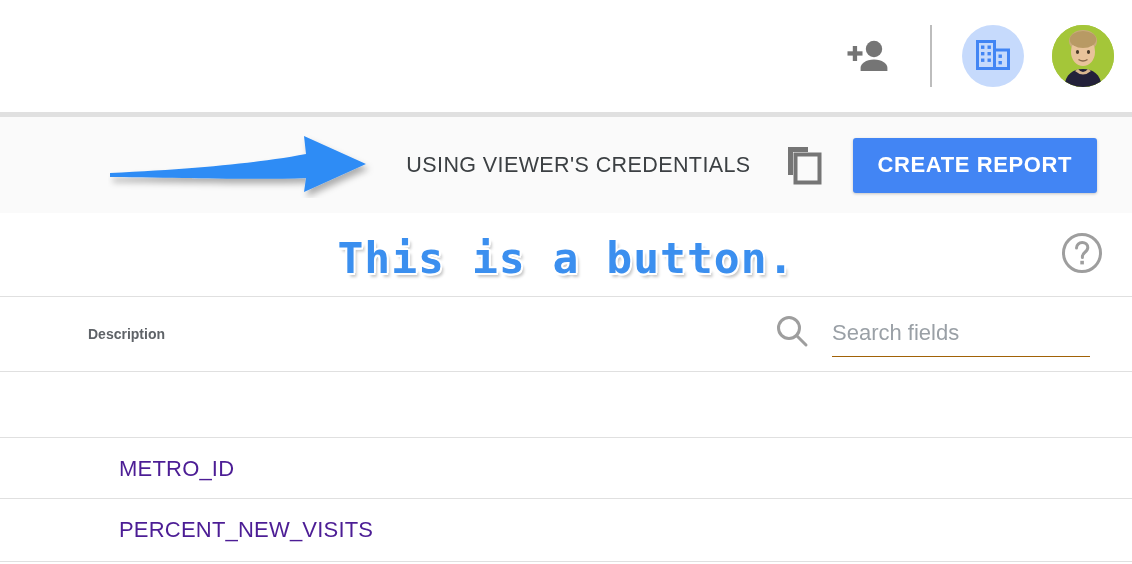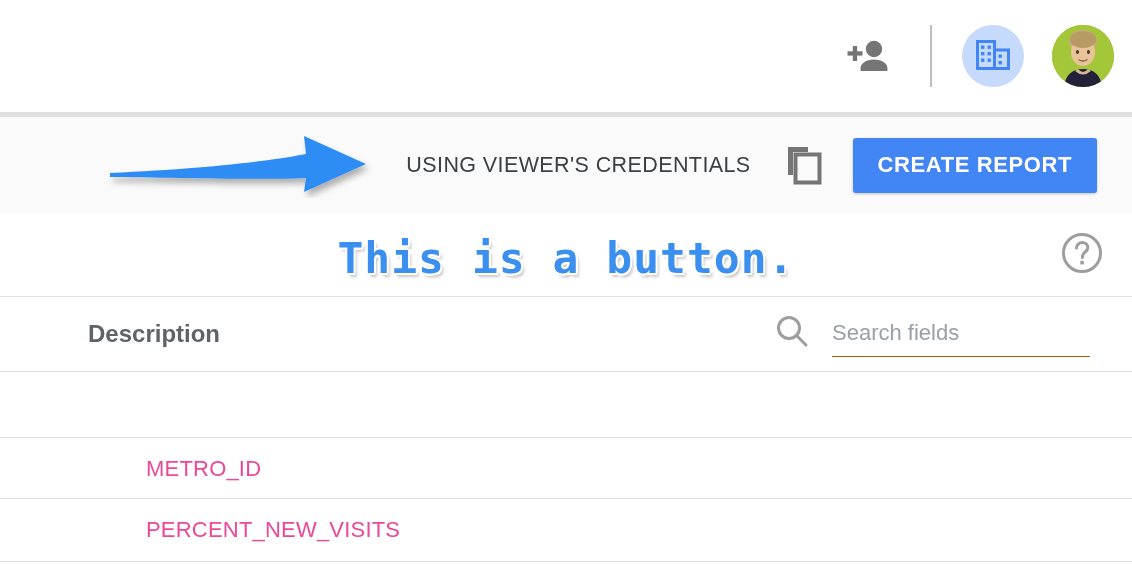--- a/index.html
+++ b/index.html
@@ -187,21 +187,21 @@
     position: absolute;
     left: 0; top: 297px;
     width: 1132px;
     height: 74px;
     display: flex;
     align-items: center;
   }
   .desc-label {
     position: absolute;
     left: 88px;
-    font-size: 24px;
+    font-size: 14px;
     font-weight: bold;
     color: #5f6368;
   }
   .search-wrap {
     position: absolute;
     left: 772px;
     top: 14px;
     width: 320px;
     display: flex;
     align-items: flex-end;
@@ -236,23 +236,22 @@
     left: 0;
     width: 1132px;
     height: 62px;
     display: flex;
     align-items: center;
   }
   .field-row .field-name {
     position: absolute;
     left: 119px;
     font-size: 22px;
-    color: #ec4899;
+    color: #4c1d95;
     letter-spacing: 0.2px;
-    margin-left: 27px;
   }
   .row-blank { top: 372px; height: 65px; }
   .row-1 { top: 438px; }
   .row-2 { top: 499px; text-align: right; }
 </style>
 </head>
 <body>
 
 <div class="topbar">
   <div class="topbar-actions">

